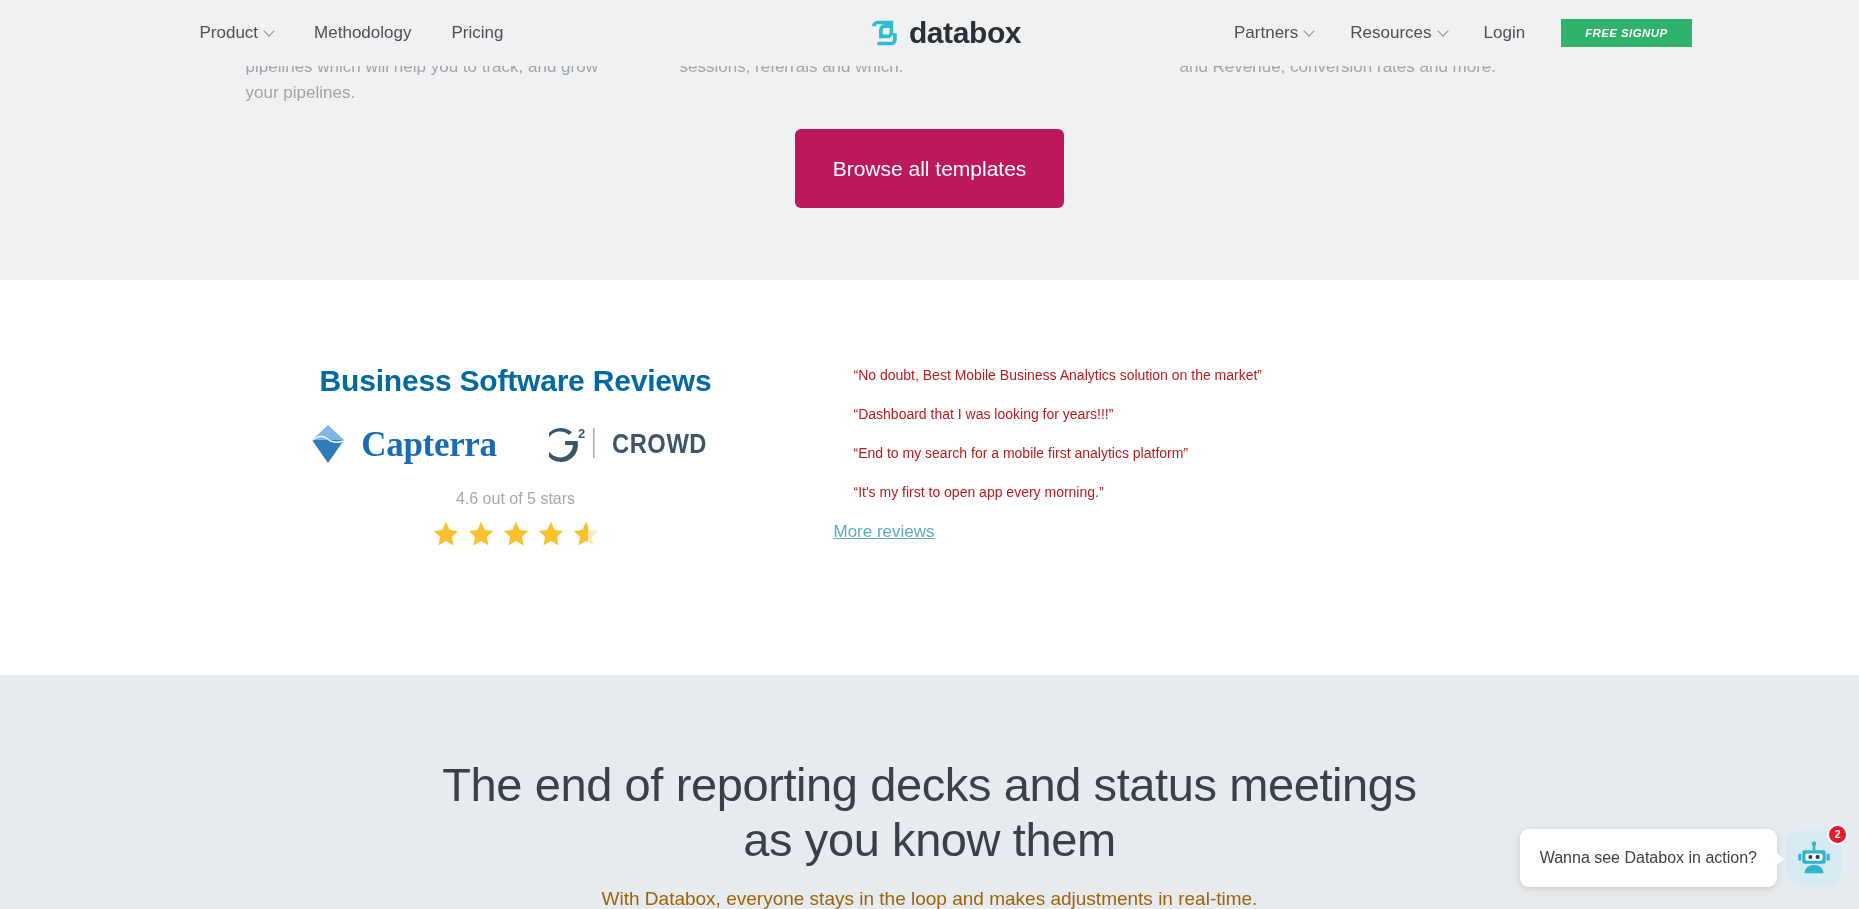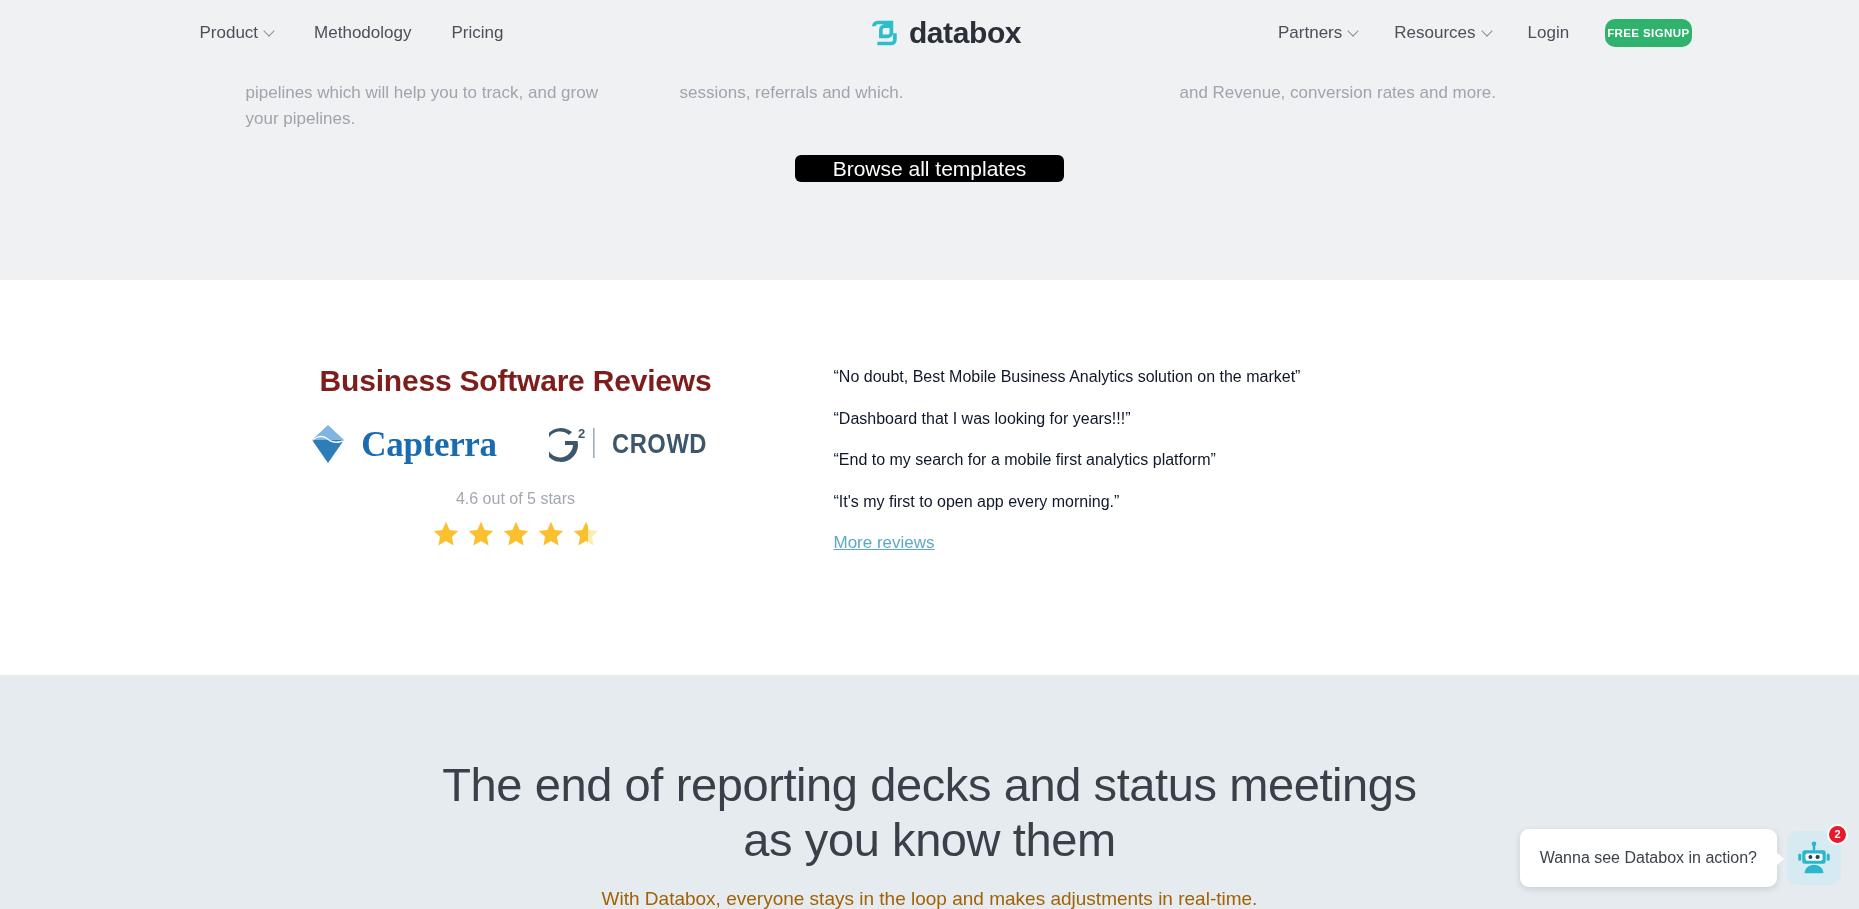--- a/index.html
+++ b/index.html
@@ -41,40 +41,39 @@
   }
   .template-col {
     width: 33.333%;
     padding-right: 72px;
   }
   .template-col p {
     font-size: 17px;
     line-height: 1.55;
     color: #9fa4ad;
     font-weight: 400;
-    margin-top: 26px;
   }
   .template-col.col-1 { padding-left: 66px; }
   .template-col.col-2 { padding-left: 0px; }
   .template-col.col-3 { padding-left: 0px; }
 
   .browse-wrap {
     text-align: center;
     margin-top: 22px;
   }
   .btn-browse {
     display: inline-block;
-    background: #000000;
+    background: #be185d;
     color: #ffffff;
     border: none;
     border-radius: 6px;
     font-family: "Liberation Sans", sans-serif;
     font-size: 21px;
     font-weight: 400;
-    padding: 1px 38px;
+    padding: 27px 38px;
     cursor: pointer;
     line-height: 1.2;
   }
 
   
   .site-header {
     position: absolute;
     top: 0;
     left: 16px;
     width: 1859px;
@@ -148,28 +147,29 @@
     font-weight: 700;
     color: #2b2f38;
     letter-spacing: -0.4px;
     line-height: 1;
   }
 
   .btn-signup {
     background: #2fb26b;
     color: #ffffff;
     border: none;
-    border-radius: 10px;
+    border-radius: 0;
     font-family: "Liberation Sans", sans-serif;
     font-size: 11.5px;
     font-weight: 700;
     letter-spacing: 0.4px;
-    padding: 8px 2px;
+    padding: 8px 24px;
     cursor: pointer;
     text-transform: uppercase;
+    font-style: italic;
   }
 
   
   .section-reviews {
     background: #ffffff;
     height: 395px;
     position: relative;
   }
   .reviews-inner {
     width: 1500px;
@@ -178,21 +178,21 @@
     padding-top: 84px;
   }
   .reviews-left {
     width: 620px;
     text-align: center;
     padding-left: 52px;
   }
   .reviews-title {
     font-size: 30px;
     font-weight: 700;
-    color: #7f1d1d;
+    color: #0369a1;
     letter-spacing: -0.2px;
     margin-bottom: 26px;
   }
   .badges {
     display: flex;
     justify-content: center;
     align-items: center;
     gap: 52px;
     margin-bottom: 26px;
   }
@@ -223,25 +223,26 @@
     margin-bottom: 12px;
   }
   .stars { display: flex; justify-content: center; gap: 7px; }
 
   .reviews-right {
     flex: 1;
     padding-left: 34px;
     padding-top: 2px;
   }
   .quote {
-    font-size: 16px;
+    font-size: 14px;
     line-height: 1.42;
-    color: #0f172a;
+    color: #b91c1c;
     margin-bottom: 19px;
     max-width: 470px;
+    margin-left: 20px;
   }
   .more-reviews {
     font-size: 17px;
     color: #5da9c4;
     text-decoration: underline;
     cursor: pointer;
     display: inline-block;
   }
 
   

